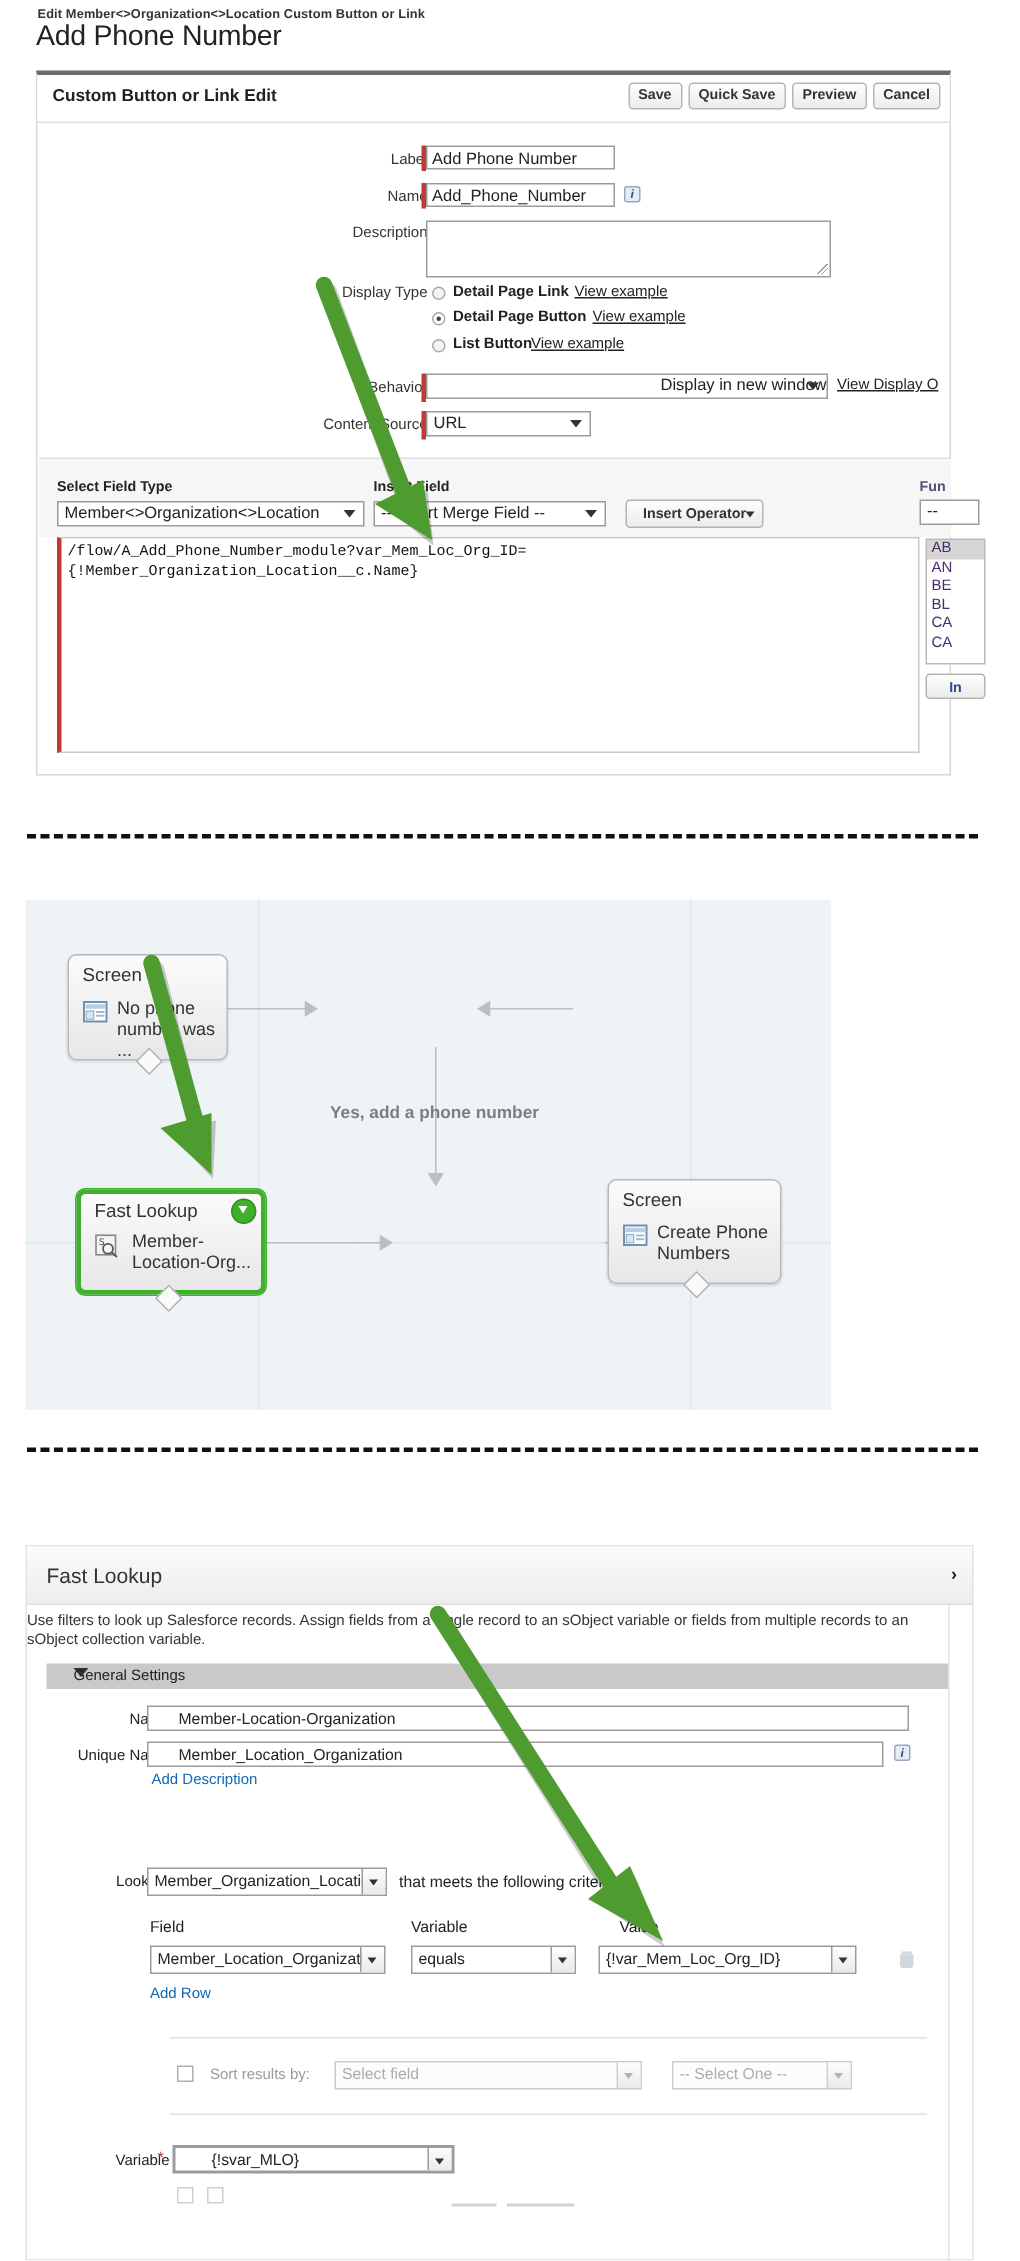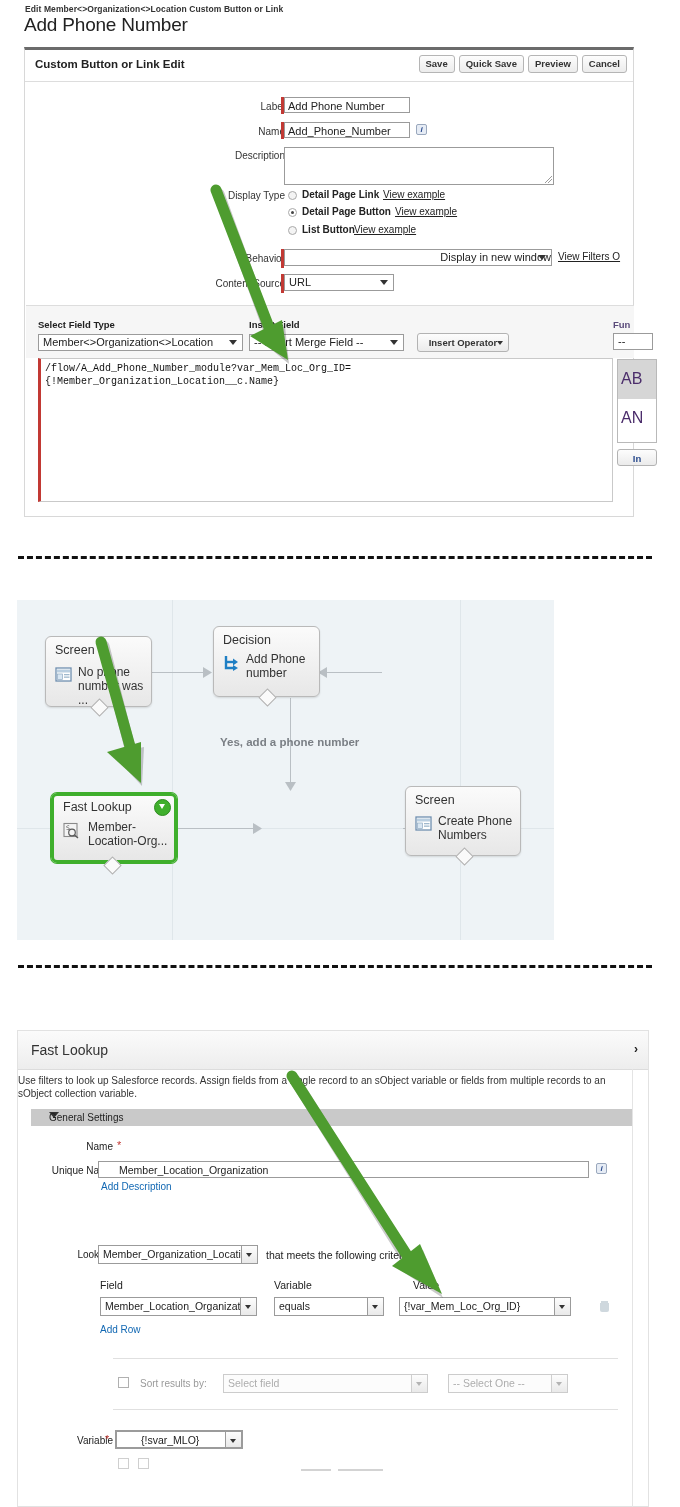--- a/index.html
+++ b/index.html
@@ -56,21 +56,21 @@
      border:1px solid #b3b3b3;border-radius:3px;font-size:9.5px;font-weight:bold;color:#333;
      line-height:17px;text-align:center;cursor:pointer;}
   .opbtn .caret{position:absolute;right:5px;top:7px;width:0;height:0;border-left:3.5px solid transparent;
      border-right:3.5px solid transparent;border-top:4.5px solid #333;}
 
   .formula{position:absolute;box-sizing:border-box;background:#fff;border:1px solid #c9c9c9;
      border-left:3px solid #c23934;font-family:"Liberation Mono","DejaVu Sans Mono",monospace;
      font-size:10px;color:#111;line-height:13px;padding:3px 4px;white-space:pre;overflow:hidden;}
 
   .funclist{position:absolute;box-sizing:border-box;border:1px solid #b9b9b9;background:#fff;overflow:hidden;}
-  .funcitem{font-family:"Liberation Sans",sans-serif;font-size:16px;color:#4b2d6b;padding:13px 3px;line-height:12.5px;white-space:nowrap;}
+  .funcitem{font-family:"Liberation Sans",sans-serif;font-size:10px;color:#4b2d6b;padding:0 3px;line-height:12.5px;white-space:nowrap;}
   .funcitem.sel0{background:#d6d6d6;}
 
   
   .dashsep{position:absolute;left:18px;width:634px;height:0;border-top:3px dashed #111;}
 
   
   #canvas{position:absolute;left:17px;top:600px;width:537px;height:340px;background:#eef3f6;}
   .gline{position:absolute;background:#dfe6ea;}
   .node{position:absolute;box-sizing:border-box;border:1px solid #b9b9b9;border-radius:6px;
         background:linear-gradient(#fbfbfb,#e7e7e7);box-shadow:0 1px 2px rgba(0,0,0,.12);}
@@ -169,21 +169,21 @@
     <div class="radio" style="left:263px;top:176px;"></div>
     <div class="rlabel" style="left:277px;top:174px;">List Button</div>
     <div class="vlink" style="left:329px;top:174px;">View example</div>
 
     <div class="flabel" style="left:150px;top:203px;width:110px;">Behavior</div>
     <div class="reqbar" style="left:256px;top:199px;height:19px;"></div>
     <div class="sel" style="left:259px;top:199px;width:268px;text-align:right;">
       <span>Display in new window</span>
       <span class="caret"></span>
     </div>
-    <div class="vlink" style="left:533px;top:201px;">View Filters O</div>
+    <div class="vlink" style="left:533px;top:201px;">View Display O</div>
 
     <div class="flabel" style="left:140px;top:228px;width:120px;">Content Source</div>
     <div class="reqbar" style="left:256px;top:224px;height:19px;"></div>
     <div class="sel" style="left:259px;top:224px;width:110px;">
       <span>URL</span>
       <span class="caret"></span>
     </div>
 
     <div class="fsep" style="top:255px;"></div>
     <div class="fbar" style="top:256px;height:52px;"></div>
@@ -272,32 +272,20 @@
       <rect x="2" y="3.5" width="13" height="3" fill="#b9cee0"></rect>
       <rect x="2.5" y="8" width="5" height="5.5" fill="#d8e6f2" stroke="#8fa9c2" stroke-width=".7"></rect>
       <rect x="9" y="8" width="5.5" height="1.3" fill="#9fb8cd"></rect>
         <rect x="9" y="10.5" width="5.5" height="1.3" fill="#9fb8cd"></rect>
     </svg>
     <div class="nbody" style="top:28px;"><span style="white-space:pre-line">No phone
 number was ...</span></div>
     <div class="diamond" style="left:47px;top:64px;"></div>
   </div>
 
-  <div class="node" style="left:196px;top:26px;width:107px;height:71px;">
-    <div class="ntype">Decision</div>
-    <svg class="nico" style="top:27px;" viewBox="0 0 17 17">
-      <path d="M3 2 L3 14 L11 14" stroke="#1f7fc4" stroke-width="2.4" fill="none"></path>
-      <path d="M3 8 L11 8" stroke="#1f7fc4" stroke-width="2.4" fill="none"></path>
-      <path d="M10 4.5 L15 8 L10 11.5 Z" fill="#1f7fc4"></path>
-      <path d="M10 11 L15 14 L10 17 Z" fill="#1f7fc4"></path>
-    </svg>
-    <div class="nbody" style="top:25px;"><span style="white-space:pre-line">Add Phone
-number</span></div>
-    <div class="diamond" style="left:47px;top:64px;"></div>
-  </div>
 
   <div class="node hl" style="left:34px;top:193px;width:126px;height:70px;">
     <div class="ntype" style="top:4px;">Fast Lookup</div>
     <svg class="nico" style="top:26px;" viewBox="0 0 17 17">
       <rect x="1" y="1.5" width="13" height="13" fill="#f4f4f4" stroke="#8a8a8a" stroke-width="1.1"></rect>
       <text x="3" y="8" font-family="DejaVu Sans, sans-serif" font-size="6" fill="#444">S</text>
       <circle cx="9" cy="10.5" r="3.3" fill="none" stroke="#5a5a5a" stroke-width="1.2"></circle>
       <path d="M11.5 13 L15 16" stroke="#5a5a5a" stroke-width="1.4"></path>
     </svg>
     <div class="nbody" style="top:24px;left:34px;"><span style="white-space:pre-line">Member-
@@ -343,20 +331,21 @@
 
   <div class="vline" style="left:614px;top:38px;height:439px;"></div>
 
   <div class="sectionbar" style="top:78px;width:601px;">
     <span class="twisty"></span>
     <span>General Settings</span>
   </div>
 
   <div class="fl-lbl" style="left:10px;top:110px;width:85px;">Name</div>
   <div class="abs req" style="left:99px;top:108px;">*</div>
+  <div class="fl-inp" style="left:80px;top:106px;width:508px;padding-left:20px;">Member-Location-Organization</div>
 
   <div class="fl-lbl" style="left:0px;top:134px;width:95px;">Unique Name</div>
   <div class="abs req" style="left:99px;top:132px;">*</div>
   <div class="fl-inp" style="left:80px;top:130px;width:491px;padding-left:20px;">Member_Location_Organization</div>
   <div class="infoico" style="left:578px;top:132px;">i</div>
 
   <div class="linkblue" style="left:83px;top:150px;">Add Description</div>
 
 
   <div class="fl-lbl" style="left:20px;top:218px;width:75px;">Look up</div>
@@ -399,21 +388,21 @@
   </div>
   <div class="dd disabled" style="left:430px;top:343px;width:120px;">
     <span>-- Select One --</span>
     <span class="arrowbox"></span>
   </div>
 
   <div class="hr" style="left:95px;top:378px;width:505px;"></div>
 
   <div class="fl-lbl" style="left:10px;top:404px;width:85px;">Variable</div>
   <div class="abs req" style="left:87px;top:402px;">*</div>
-  <div class="dd" style="left:97px;top:399px;width:128px;border-width:2px;padding-left:24px;">
+  <div class="dd" style="left:97px;top:399px;width:188px;border-width:2px;padding-left:24px;">
     <span>{!svar_MLO}</span>
     <span class="arrowbox"></span>
   </div>
 
   <div class="chk" style="left:100px;top:427px;border-color:#cfcfcf;"></div>
   <div class="chk" style="left:120px;top:427px;border-color:#cfcfcf;"></div>
   <div class="hr" style="left:283px;top:438px;width:30px;height:2px;background:#d3d3d3;"></div>
   <div class="hr" style="left:320px;top:438px;width:45px;height:2px;background:#d3d3d3;"></div>
 
   <svg class="arrow" style="left:250px;top:35px;width:200px;height:245px;" viewBox="0 0 200 245">

